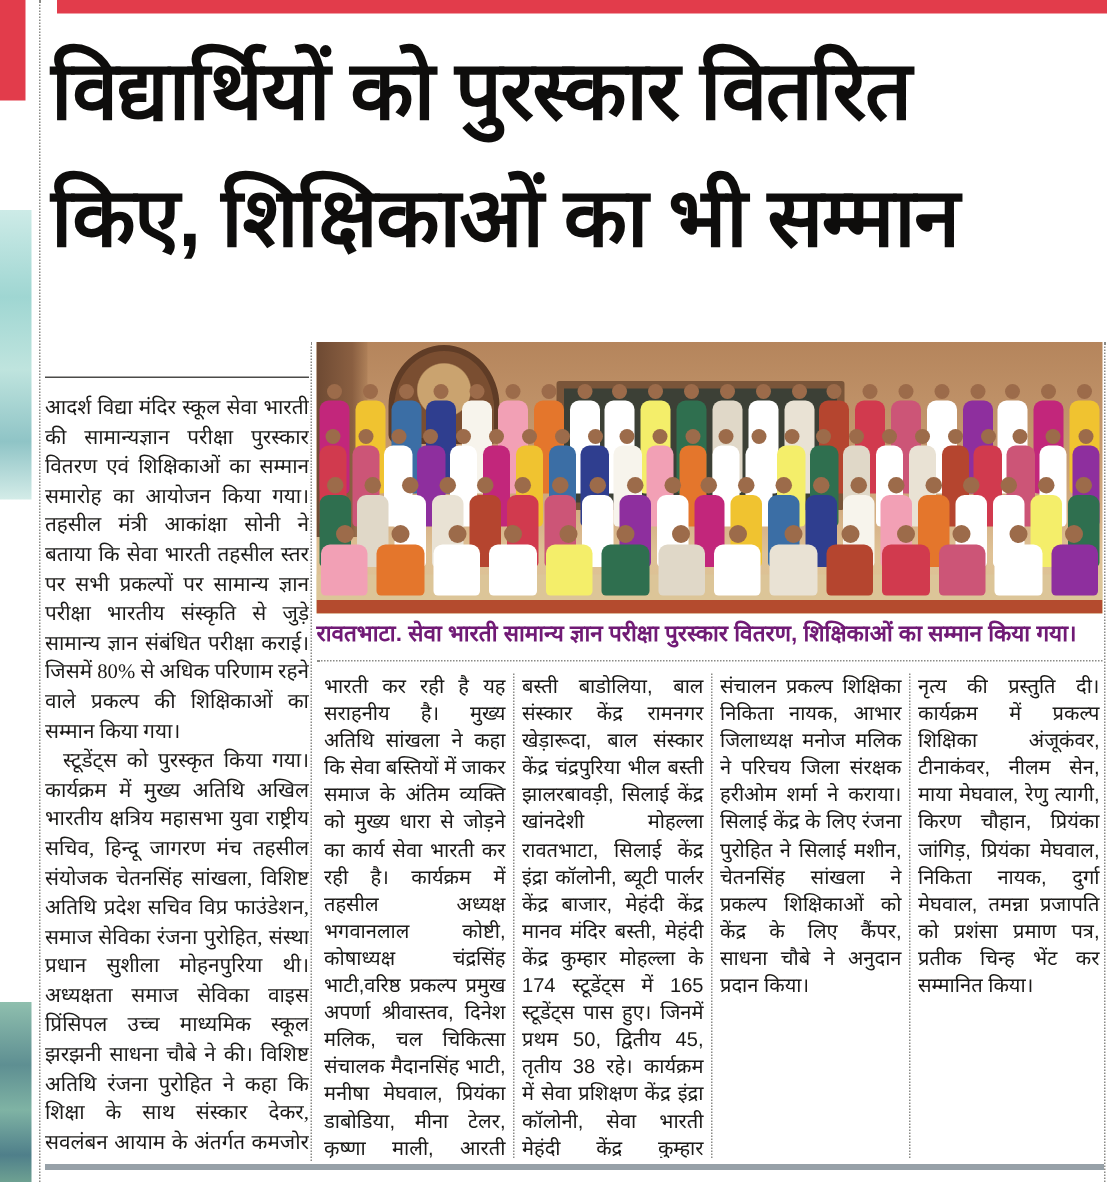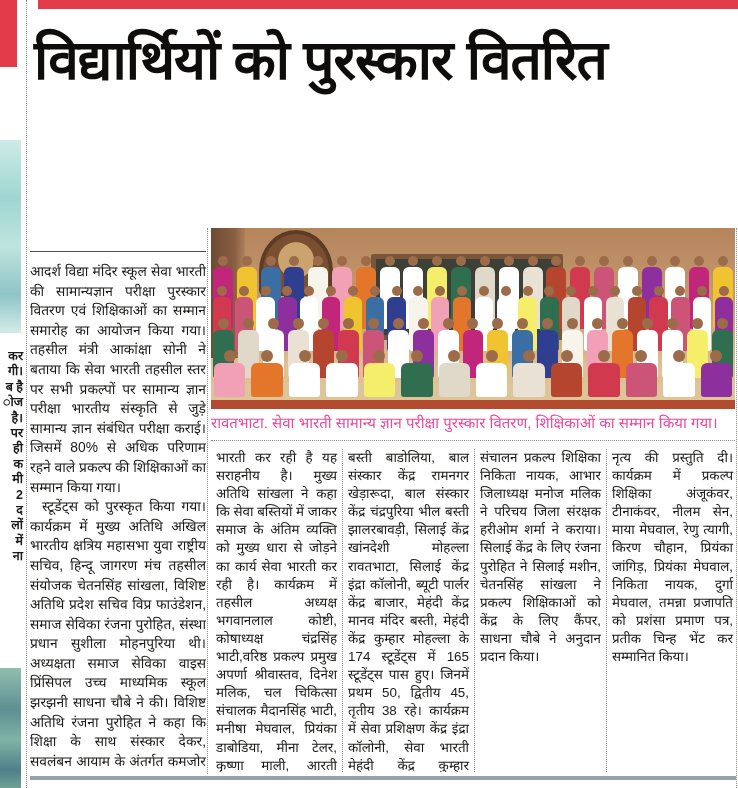--- a/index.html
+++ b/index.html
@@ -28,86 +28,71 @@
   #headline .hl{display:block;}
   #subheadline{position:absolute;left:34px;top:191px;width:702px;height:30px;
     font-weight:bold;font-size:20.5px;color:#12100f;white-space:nowrap;}
 
   
   #byline{position:absolute;left:30px;top:228px;width:176px;text-align:center;
     font-weight:bold;font-size:14px;color:#1a1817;}
   #byline-rule{position:absolute;left:30px;top:251px;width:176px;border-top:1.5px solid #4b4a48;}
   #col1{position:absolute;left:30px;top:262px;width:176px;height:510px;overflow:hidden;
     font-size:13.8px;line-height:19.6px;text-align:justify;color:#1b1a18;font-weight:500;}
-  #col1 p{margin:0;}
+  #col1 p{margin:0;font-family:Liberation Serif, serif;}
   #col1 p + p{text-indent:12px;}
   #col1-rule{position:absolute;left:207px;top:228px;height:546px;border-left:1px dotted #8a8a86;}
 
   
   #photo{position:absolute;left:211px;top:228px;width:524px;height:181px;overflow:hidden;
     background:linear-gradient(180deg,#b5855c 0%,#c69a70 40%,#d3ad82 62%,#dfc296 78%,#d9bf92 100%);}
   #photo-left-column{position:absolute;left:0;top:0;width:34px;height:130px;
     background:linear-gradient(90deg,#6e4a33,#8a5f41 70%,#a3765074);}
   #photo-arch{position:absolute;left:48px;top:2px;width:66px;height:58px;border-radius:50% 50% 6px 6px/62% 62% 6px 6px;
     background:radial-gradient(circle at 50% 45%,#caa36f 0 38%,#7a4e31 40% 100%);border:4px solid #5f3c26;}
   #photo-chalkboard{position:absolute;left:160px;top:26px;width:182px;height:76px;
     background:#3c4036;border:5px solid #7a5а39;border:5px solid #7a5539;border-radius:2px;}
   #photo-floor{position:absolute;left:0;bottom:0;width:100%;height:26px;background:#dcc598;}
   #photo-carpet{position:absolute;left:0;bottom:0;width:100%;height:9px;background:#b44b2e;}
   #photo-crowd{position:absolute;left:0;top:0;width:100%;height:100%;}
   .person{position:absolute;}
   .person i{display:block;margin:0 auto;border-radius:50%;background:#9c6b4a;}
   .person b{display:block;margin:1px auto 0;width:100%;height:calc(100% - 12px);
     border-radius:6px 6px 3px 3px;}
-  #caption{position:absolute;left:211px;top:413px;width:526px;font-weight:normal;
-    font-size:15px;line-height:20px;color:#ec4899;}
+  #caption{position:absolute;left:211px;top:413px;width:526px;font-weight:bold;
+    font-size:15px;line-height:20px;color:#701a75;}
   #caption-rule{position:absolute;left:211px;top:440px;width:524px;border-top:1px dotted #8a8a86;}
 
   
   #body-cols{position:absolute;left:211px;top:449px;width:527px;height:323px;display:flex;}
   .bcol{flex:1 1 0;overflow:hidden;font-size:13.4px;line-height:18.1px;text-align:justify;
     color:#1b1a18;font-weight:500;padding:0 5px;}
   .bcol + .bcol{border-left:1px dotted #8a8a86;}
   #right-rule{position:absolute;left:736px;top:228px;height:560px;border-left:1px dotted #8a8a86;}
 
   
   #bottom-rule{position:absolute;left:30px;top:776px;width:706px;height:4px;background:#97a1a8;}
 </style>
 </head>
 <body>
 
 <div id="page">
 
   <div id="left-strip">
     <div id="strip-red" style="background: rgb(226, 60, 75);"></div>
     <div id="strip-img-top"></div>
-    <div id="strip-frags">
-        <span>कर</span>
-        <span>गी।</span>
-        <span>ब है</span>
-        <span>ोज</span>
-        <span>है।</span>
-        <span>पर</span>
-        <span>ही</span>
-        <span>क</span>
-        <span>मी</span>
-        <span>2</span>
-        <span>द</span>
-        <span>लों</span>
-        <span>में</span>
-        <span>ना</span>
-      </div>
     <div id="strip-img-bottom"></div>
   </div>
   <div id="strip-rule"></div>
 
   <div id="top-bar" style="background: rgb(226, 60, 75);"></div>
 
   <div id="headline">
     <span class="hl">विद्यार्थियों को पुरस्कार वितरित</span>
+    <span class="hl">किए, शिक्षिकाओं का भी सम्मान</span>
   </div>
 
   <div id="byline-rule"></div>
   <div id="col1">
     <p>आदर्श विद्या मंदिर स्कूल सेवा भारती की सामान्यज्ञान परीक्षा पुरस्कार वितरण एवं शिक्षिकाओं का सम्मान समारोह का आयोजन किया गया। तहसील मंत्री आकांक्षा सोनी ने बताया कि सेवा भारती तहसील स्तर पर सभी प्रकल्पों पर सामान्य ज्ञान परीक्षा भारतीय संस्कृति से जुड़े सामान्य ज्ञान संबंधित परीक्षा कराई। जिसमें 80% से अधिक परिणाम रहने वाले प्रकल्प की शिक्षिकाओं का सम्मान किया गया।</p>
     <p>स्टूडेंट्स को पुरस्कृत किया गया। कार्यक्रम में मुख्य अतिथि अखिल भारतीय क्षत्रिय महासभा युवा राष्ट्रीय सचिव, हिन्दू जागरण मंच तहसील संयोजक चेतनसिंह सांखला, विशिष्ट अतिथि प्रदेश सचिव विप्र फाउंडेशन, समाज सेविका रंजना पुरोहित, संस्था प्रधान सुशीला मोहनपुरिया थी। अध्यक्षता समाज सेविका वाइस प्रिंसिपल उच्च माध्यमिक स्कूल झरझनी साधना चौबे ने की। विशिष्ट अतिथि रंजना पुरोहित ने कहा कि शिक्षा के साथ संस्कार देकर, सवलंबन आयाम के अंतर्गत कमजोर वर्ग की बहिनों को आत्मनिर्भर बनाने का कार्य सेवा</p>
   </div>
   <div id="col1-rule"></div>
 
   <div id="photo">

